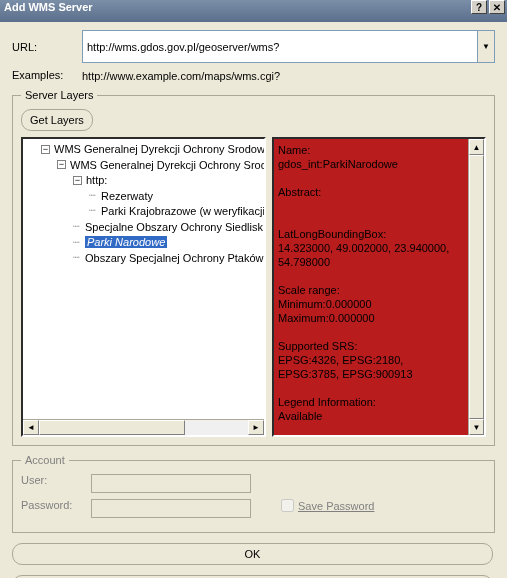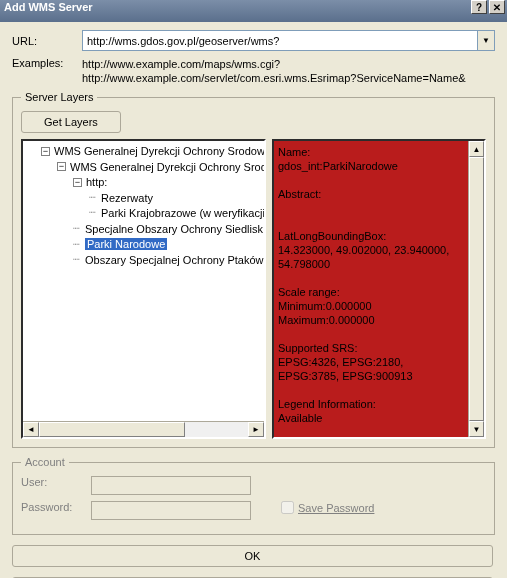--- a/index.html
+++ b/index.html
@@ -32,21 +32,21 @@
     margin-left: 2px;
     display:flex; align-items:center; justify-content:center;
     font-size:10px; color:#000; font-weight:bold;
     cursor:pointer;
   }
   .content { padding: 8px 12px 10px 12px; }
   .row { display:flex; align-items:center; margin-bottom:6px; }
   .row .label { width:70px; }
   .url-combo {
     flex:1; display:flex; align-items:center;
-    border:1px solid #7f9db9; background:#fff; height:21px;
+    border:1px solid #7f9db9; background:#fff; height:33px;
   }
   .url-combo input {
     flex:1; border:none; outline:none; font:inherit; padding:2px 4px;
   }
   .url-combo .dd {
     width:17px; height:100%; background:#ece9d8;
     border-left:1px solid #7f9db9;
     display:flex; align-items:center; justify-content:center;
     font-size:8px;
   }
@@ -57,22 +57,22 @@
   fieldset {
     border:1px solid #aca899;
     padding:8px 8px 8px 8px;
     margin:0 0 8px 0;
   }
   fieldset legend { padding:0 4px; }
 
   .btn {
     background:#ece9d8;
     border:1px solid #aca899;
-    border-radius:3px;
-    padding:2px 22px;
+    border-radius:10px;
+    padding:2px 8px;
     font:inherit;
     cursor:pointer;
     min-width:70px;
     height:22px;
   }
 
   .layers-body { display:flex; gap:6px; margin-top:6px; }
 
   .tree-wrap {
     width:245px; height:300px;
@@ -88,21 +88,21 @@
   .tree-scroll li { line-height:15px; }
   .expando {
     display:inline-block; width:9px; height:9px;
     border:1px solid #808080; background:#fff;
     font-size:9px; line-height:7px; text-align:center;
     margin-right:4px; vertical-align:middle;
     cursor:pointer;
   }
   .leaf-dash { display:inline-block; width:10px; margin-right:2px; color:#808080; }
   .node-label { vertical-align:middle; cursor:pointer; }
-  .selected { background:#316ac5; color:#fff; padding:0 2px; }
+  .selected { background:#316ac5; color:#fff; padding:0 2px;font-style:italic; }
   .hscroll {
     height:16px; background:#ece9d8; border-top:1px solid #aca899;
     display:flex;
   }
   .hscroll .arrow {
     width:16px; height:100%; background:#ece9d8;
     border:1px solid #fff; border-right-color:#808080; border-bottom-color:#808080;
     display:flex; align-items:center; justify-content:center; font-size:8px;
     cursor:pointer;
   }
@@ -166,21 +166,20 @@
     <div class="url-combo">
       <input type="text" value="http://wms.gdos.gov.pl/geoserver/wms?" style="">
       <span class="dd">▼</span>
     </div>
   </div>
 
   <div class="examples-block">
     <span class="label">Examples:</span>
     <div class="lines">
       <div>http://www.example.com/maps/wms.cgi?</div>
-      <div>http://www.example.com/servlet/com.esri.wms.Esrimap?ServiceName=Name&amp;</div>
     </div>
   </div>
 
   <fieldset>
     <legend>Server Layers</legend>
     <button class="btn">Get Layers</button>
 
     <div class="layers-body">
 
       <div class="tree-wrap">

